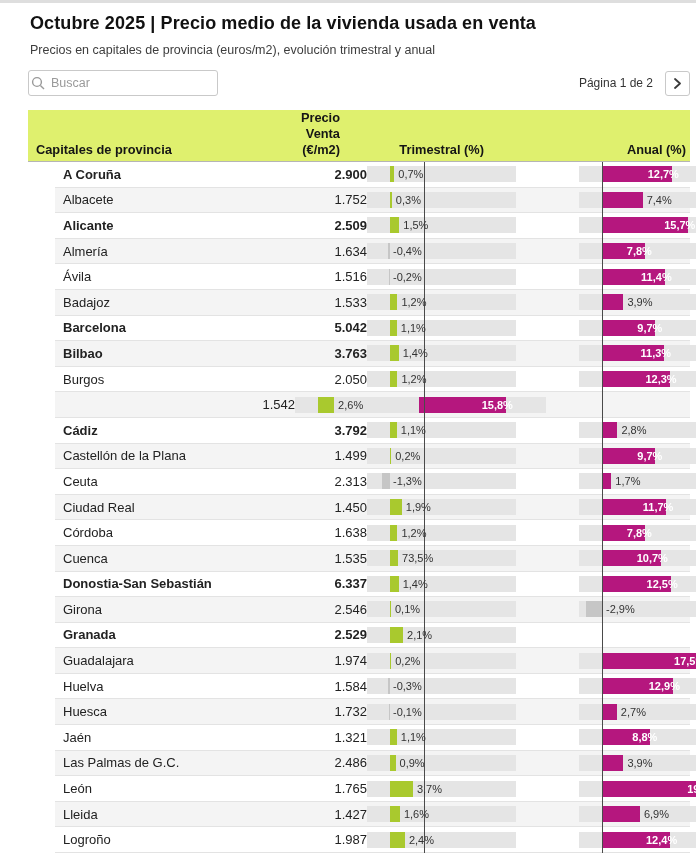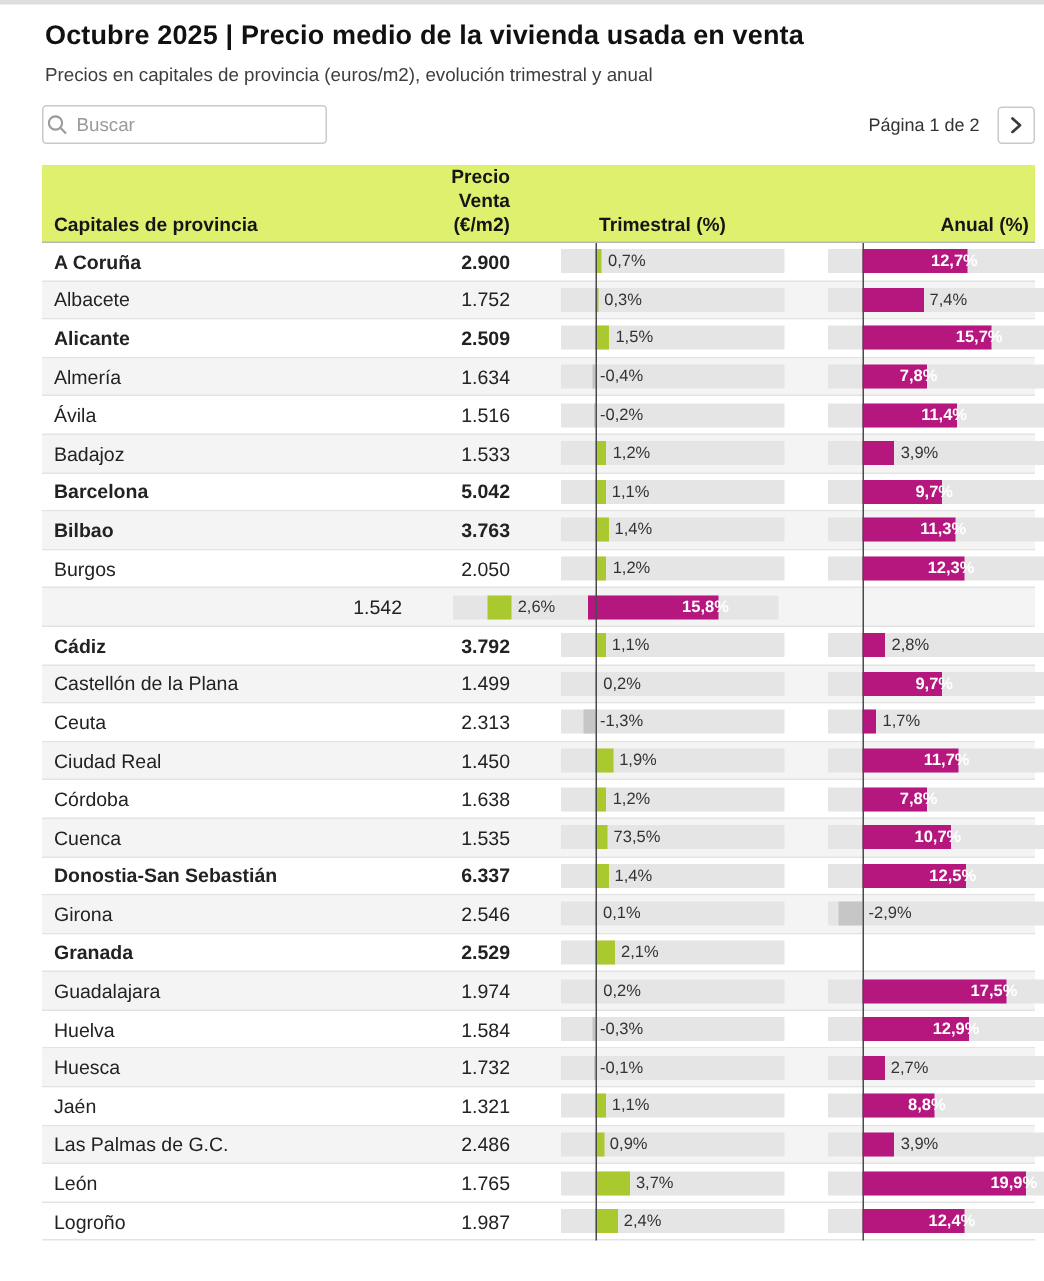--- a/index.html
+++ b/index.html
@@ -24,32 +24,32 @@
 
   .table { margin-top: 14px; width: 662px; }
   .thead { display: grid; grid-template-columns: 240px 72px 183px 167px; background: #dff06e;
            height: 52px; align-items: end; padding-bottom: 8px; border-bottom: 1px solid #b5b5b5; }
   .thead .hc { font-size: 12.8px; font-weight: 700; color: #151515; line-height: 1.25; }
   .hc.h-city { padding-left: 8px; text-align: left; }
   .hc.h-price { text-align: right; }
   .hc.h-tri { text-align: right; padding-right: 39px; }
   .hc.h-an { text-align: right; padding-right: 4px; }
 
-  .tbody { position: relative; }
+  .tbody { position: relative; margin-left: 27px; }
   .axis { position: absolute; top: 0; bottom: 0; width: 1px; background: #4a4a4a; z-index: 3; }
   .axis.q { left: 369px; } .axis.a { left: 547px; }
 
   .row { display: grid; grid-template-columns: 240px 72px 183px 167px; height: 25.6px;
          border-bottom: 1px solid #e3e3e3; align-items: center; background: #fff; }
   .row.alt { background: #f4f4f4; }
   .row .c-name { font-size: 13px; padding-left: 8px; color: #222; white-space: nowrap; }
   .row .c-price { font-size: 13px; text-align: right; color: #222; }
   .row.bold .c-name, .row.bold .c-price { font-weight: 700; }
 
-  .c-tri { padding-left: 34px; } .c-an { padding-left: 29px; }
+  .c-tri { } .c-an { padding-left: 29px; }
   .track { position: relative; height: 16px; background: #e5e5e5; }
   .c-tri .track { width: 149px; } .c-an .track { width: 150px; }
   .bar { position: absolute; top: 0; height: 16px; z-index: 2; }
   .bar.pos { background: #a9c92e; }
   .bar.neg { background: #c6c6c6; }
   .bar.mag { background: #b5177e; }
   .blbl { position: absolute; top: 0; height: 16px; line-height: 16px; font-size: 11px; color: #333;
           white-space: nowrap; z-index: 4; }
   .blbl.inside { color: #fff; font-weight: 700; }
 </style>
@@ -505,20 +505,36 @@
       </div>
     </div>
     <div class="c-an">
       <div class="track">
         <div class="bar a-bar mag" style="width: 109.45px; left: 23px;"></div>
         <span class="blbl a-lbl inside" style="right: 10.55px;">19,9%</span>
       </div>
     </div>
   </div>
 
+  <div class="row alt">
+    <div class="c-name">Lleida</div>
+    <div class="c-price">1.427</div>
+    <div class="c-tri">
+      <div class="track">
+        <div class="bar q-bar pos" style="width: 9.92px; left: 23px;"></div>
+        <span class="blbl q-lbl" style="left: 36.92px;">1,6%</span>
+      </div>
+    </div>
+    <div class="c-an">
+      <div class="track">
+        <div class="bar a-bar mag" style="width: 37.95px; left: 23px;"></div>
+        <span class="blbl a-lbl" style="left: 64.95px;">6,9%</span>
+      </div>
+    </div>
+  </div>
 
   <div class="row">
     <div class="c-name">Logroño</div>
     <div class="c-price">1.987</div>
     <div class="c-tri">
       <div class="track">
         <div class="bar q-bar pos" style="width: 14.88px; left: 23px;"></div>
         <span class="blbl q-lbl" style="left: 41.88px;">2,4%</span>
       </div>
     </div>

